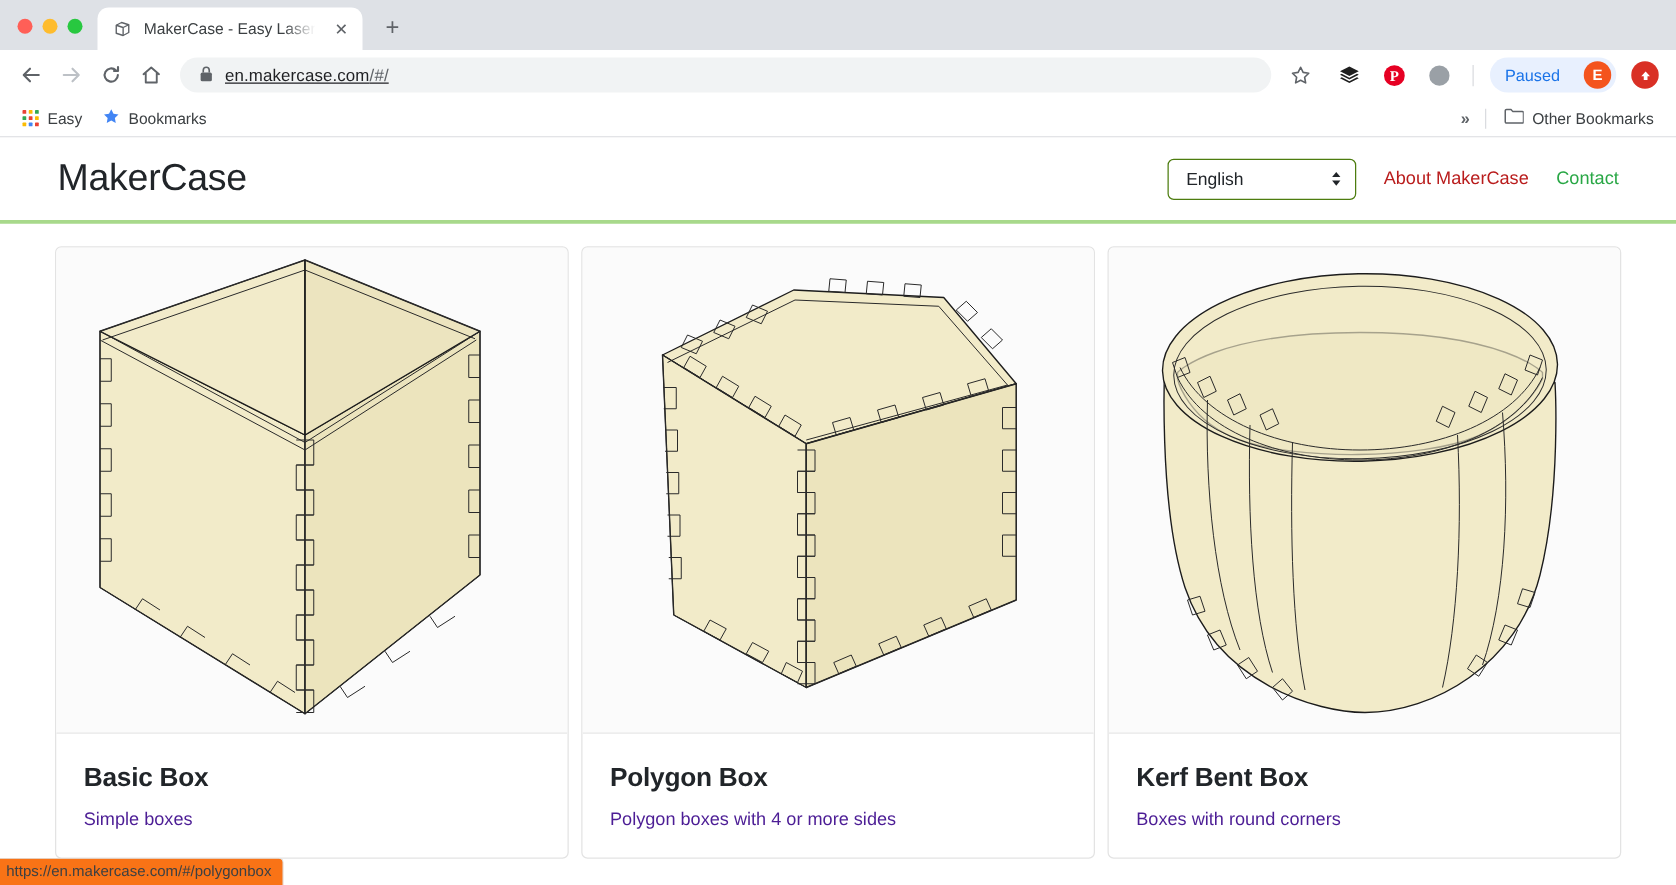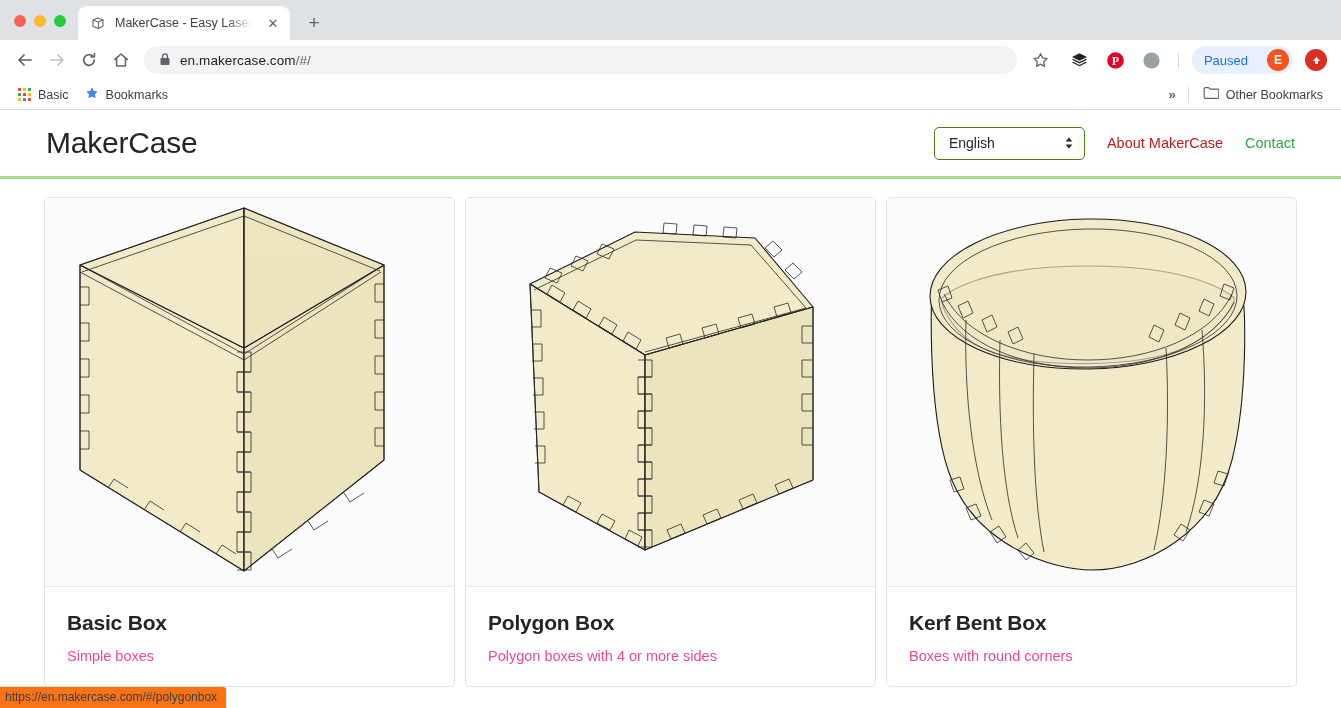--- a/index.html
+++ b/index.html
@@ -57,21 +57,21 @@
     display: flex; align-items: center; justify-content: center;
     color: #5f6368; flex: 0 0 30px;
   }
   .navbtn.disabled { color: #bdc1c6; }
   .omnibox {
     flex: 1; height: 28px; background: #f1f3f4; border-radius: 14px;
     display: flex; align-items: center; gap: 9px;
     padding: 0 12px 0 15px; margin: 0 8px 0 6px;
     font-size: 13.5px; color: #202124;
   }
-  .omni-url { letter-spacing: .1px; }
+  .omni-url { letter-spacing: .1px; text-decoration: underline; }
   .omni-url .dim { color: #5f6368; }
   .star-btn {
     width: 28px; height: 28px; margin-right: 6px;
     display: flex; align-items: center; justify-content: center;
     color: #5f6368; flex: 0 0 28px;
   }
   .ext { width: 26px; height: 26px; display: flex; align-items: center; justify-content: center; margin: 0 4px; flex: 0 0 26px; }
   .ext-sep { width: 1px; height: 17px; background: #dadce0; margin: 0 7px; }
   .paused-pill {
     display: flex; align-items: center; gap: 19px;
@@ -133,21 +133,21 @@
     overflow: hidden; display: flex; flex-direction: column;
   }
   .card-img {
     height: 389px; background: #fbfbfb;
     border-bottom: 1px solid #e8e8e8;
     display: flex; align-items: center; justify-content: center;
   }
   .card-img svg { display: block; }
   .card-body { padding: 24px 22px 22px 22px; }
   .card-title { font-size: 21px; font-weight: bold; color: #212529; letter-spacing: -.2px; }
-  .card-desc { font-size: 14.5px; color: #ec4899; margin-top: 13px; }
+  .card-desc { font-size: 14.5px; color: #4c1d95; margin-top: 13px; }
 
   
   .statusbar {
     position: absolute; left: 0; bottom: 0;
     background: #f97316; border: 1px solid #e0e0e0;
     border-left: none; border-bottom: none; border-radius: 0 4px 0 0;
     padding: 3px 9px 4px 5px; font-size: 12px; color: #3c4043;
     max-width: 420px; white-space: nowrap;
   }
 
@@ -262,21 +262,21 @@
         <i style="background:#ea4335"></i>
           <i style="background:#fbbc04"></i>
           <i style="background:#34a853"></i>
         <i style="background:#34a853"></i>
           <i style="background:#ea4335"></i>
           <i style="background:#fbbc04"></i>
         <i style="background:#fbbc04"></i>
           <i style="background:#4285f4"></i>
           <i style="background:#ea4335"></i>
       </span>
-      <span>Basic</span>
+      <span>Easy</span>
     </div>
     <div class="bm-item">
       <span>
         <svg width="14" height="14" viewBox="0 0 14 14">
             <path d="M7 1.3l1.8 3.6 4 .6-2.9 2.8.7 4L7 10.4l-3.6 1.9.7-4-2.9-2.8 4-.6z" fill="#4285f4"></path>
           </svg>
       </span>
       <span>Bookmarks</span>
     </div>
     <div class="bm-spacer"></div>

